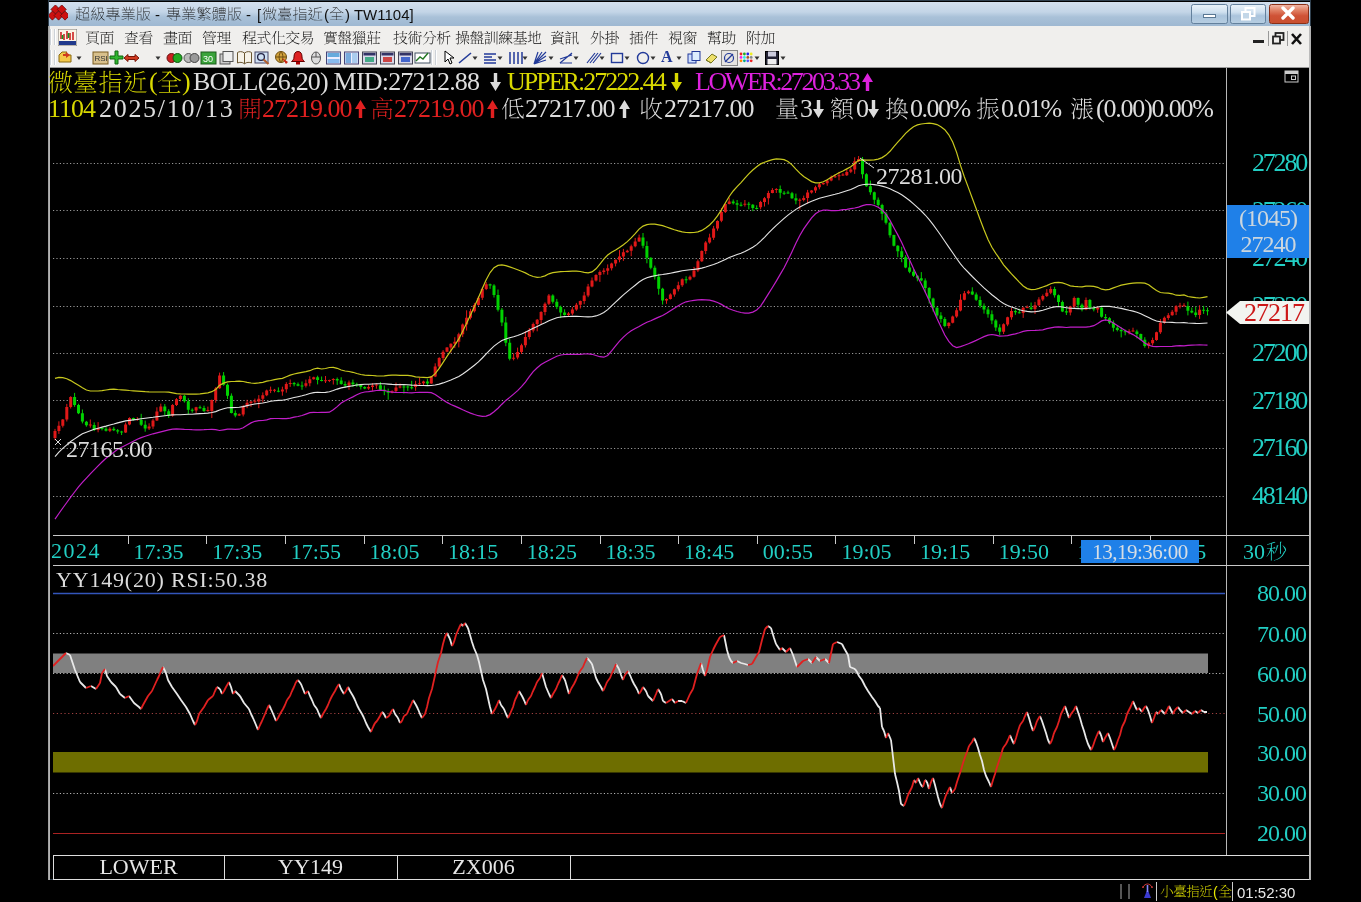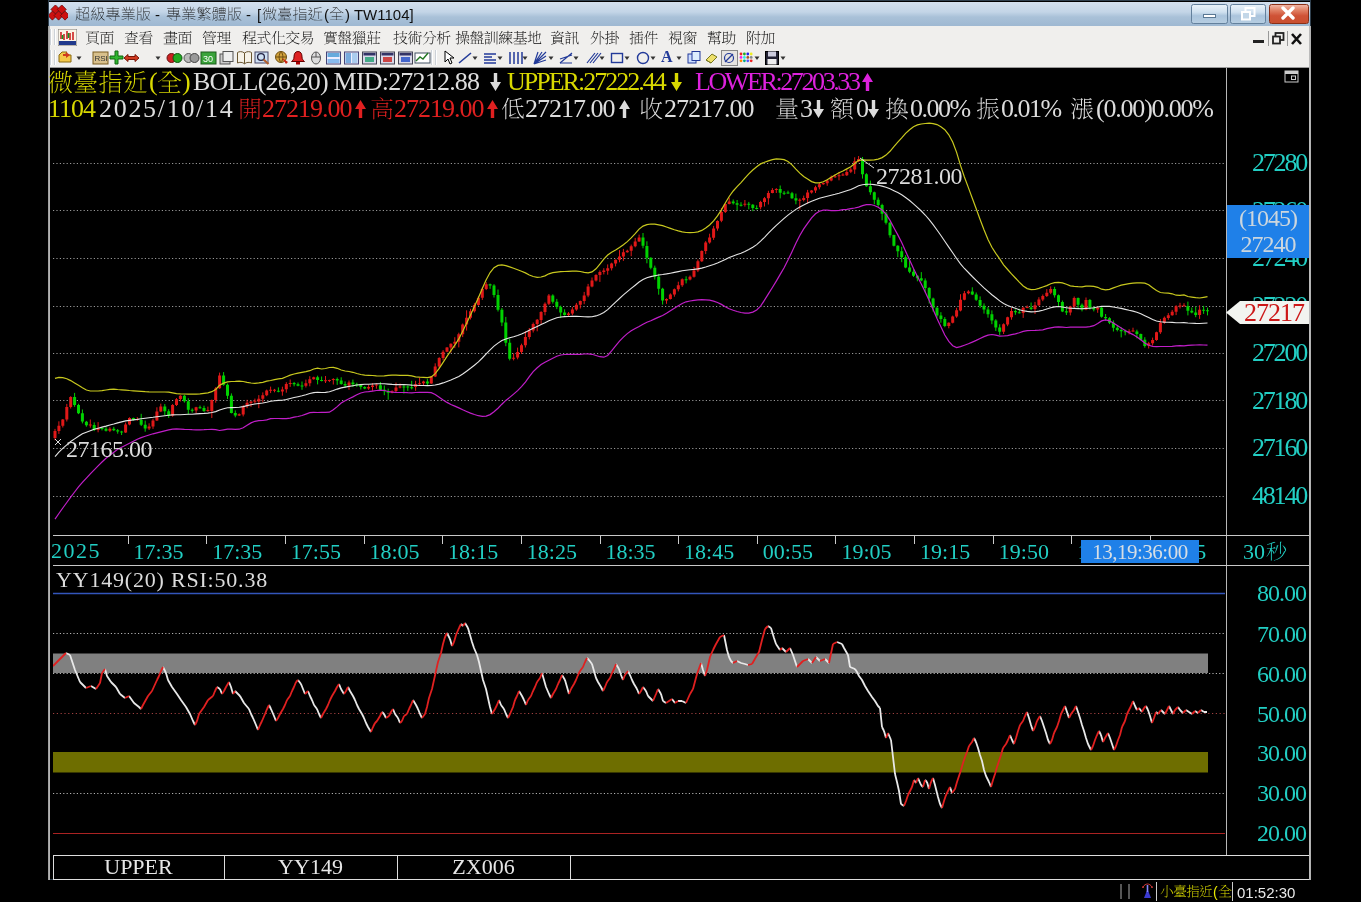--- a/index.html
+++ b/index.html
@@ -417,21 +417,21 @@
   </svg>
 <div style="position:absolute;left:507.0px;top:82.0px;transform:translateY(-50%);font-family:&quot;Liberation Serif&quot;,serif;font-size:26px;color:#d8d800;letter-spacing:-2.0px;font-weight:400;white-space:pre;line-height:1;">UPPER:27222.44</div>
 <svg style="position:absolute;left:671px;top:73.0px" width="11" height="18">
     <path d="M5.5 18L11 8.98L7.205 8.98L7.205 0L3.795 0L3.795 8.98L0 8.98Z" fill="#d8d800"></path>
   </svg>
 <div style="position:absolute;left:695.0px;top:82.0px;transform:translateY(-50%);font-family:&quot;Liberation Serif&quot;,serif;font-size:26px;color:#dd22dd;letter-spacing:-2.4px;font-weight:400;white-space:pre;line-height:1;">LOWER:27203.33</div>
 <svg style="position:absolute;left:862px;top:73.0px" width="11" height="18">
     <path d="M5.5 0L11 9.02L7.205 9.02L7.205 18L3.795 18L3.795 9.02L0 9.02Z" fill="#dd22dd"></path>
   </svg>
 <div style="position:absolute;left:48.0px;top:109.0px;transform:translateY(-50%);font-family:&quot;Liberation Serif&quot;,serif;font-size:26px;color:#d8d800;letter-spacing:-1px;font-weight:400;white-space:pre;line-height:1;">1104</div>
-<div style="position:absolute;left:99.0px;top:109.0px;transform:translateY(-50%);font-family:&quot;Liberation Serif&quot;,serif;font-size:26px;color:#dcdcdc;letter-spacing:1.7px;font-weight:400;white-space:pre;line-height:1;">2025/10/14</div>
+<div style="position:absolute;left:99.0px;top:109.0px;transform:translateY(-50%);font-family:&quot;Liberation Serif&quot;,serif;font-size:26px;color:#dcdcdc;letter-spacing:1.7px;font-weight:400;white-space:pre;line-height:1;">2025/10/13</div>
 <svg style="position:absolute;left:238.0px;top:95.0px;overflow:visible" width="26" height="28" fill="#e02020">
     <use href="#g958b" transform="translate(0.0 22.6) scale(0.0240 -0.0240)"></use>
   </svg>
 <div style="position:absolute;left:262.0px;top:109.0px;transform:translateY(-50%);font-family:&quot;Liberation Serif&quot;,serif;font-size:26px;color:#e02020;letter-spacing:-1.0px;font-weight:400;white-space:pre;line-height:1;">27219.00</div>
 <svg style="position:absolute;left:355px;top:100.0px" width="11" height="18">
     <path d="M5.5 0L11 9.02L7.205 9.02L7.205 18L3.795 18L3.795 9.02L0 9.02Z" fill="#e02020"></path>
   </svg>
 <svg style="position:absolute;left:370.0px;top:95.0px;overflow:visible" width="26" height="28" fill="#e02020">
     <use href="#g9ad8" transform="translate(0.0 22.6) scale(0.0240 -0.0240)"></use>
   </svg>
@@ -512,21 +512,21 @@
 <div style="position:absolute;left:1238.0px;top:495.5px;transform:translateY(-50%);width:68px;text-align:right;font-family:&quot;Liberation Serif&quot;,serif;font-size:26px;color:#22cfc4;letter-spacing:-2.2px;font-weight:400;white-space:pre;line-height:1;">48140</div>
 <div class="abs" style="left:1227px;top:204.5px;width:82px;height:53.5px;background:#1f80e8;"></div>
 <div style="position:absolute;left:1227.0px;top:218.0px;transform:translateY(-50%);width:82px;text-align:center;font-family:&quot;Liberation Serif&quot;,serif;font-size:24px;color:#ccd6de;letter-spacing:-1px;font-weight:400;white-space:pre;line-height:1;">(1045)</div>
 <div style="position:absolute;left:1227.0px;top:244.0px;transform:translateY(-50%);width:82px;text-align:center;font-family:&quot;Liberation Serif&quot;,serif;font-size:24px;color:#ccd6de;letter-spacing:-1px;font-weight:400;white-space:pre;line-height:1;">27240</div>
 <svg class="abs" style="left:1226px;top:299px" width="84" height="27">
 <path d="M0 13.5L14 2H83V25H14Z" fill="#f2f4f0"></path>
   </svg>
 <div style="position:absolute;left:1240.0px;top:312.5px;transform:translateY(-50%);width:68px;text-align:center;font-family:&quot;Liberation Serif&quot;,serif;font-size:26px;color:#cc1818;letter-spacing:-1px;font-weight:400;white-space:pre;line-height:1;">27217</div>
 <div class="abs" style="left:53px;top:535px;width:1256px;height:1px;background:#c8c8c8;"></div>
 <div class="abs" style="left:53px;top:565px;width:1256px;height:1px;background:#c8c8c8;"></div>
-<div style="position:absolute;left:51.0px;top:551.0px;transform:translateY(-50%);font-family:&quot;Liberation Serif&quot;,serif;font-size:22px;color:#22cfc4;letter-spacing:1.5px;font-weight:400;white-space:pre;line-height:1;">2025</div>
+<div style="position:absolute;left:51.0px;top:551.0px;transform:translateY(-50%);font-family:&quot;Liberation Serif&quot;,serif;font-size:22px;color:#22cfc4;letter-spacing:1.5px;font-weight:400;white-space:pre;line-height:1;">2024</div>
 <div class="abs" style="left:127.5px;top:536px;width:1px;height:8px;background:#ccc;"></div>
 <div style="position:absolute;left:133.5px;top:551.5px;transform:translateY(-50%);font-family:&quot;Liberation Serif&quot;,serif;font-size:22px;color:#22cfc4;font-weight:400;white-space:pre;line-height:1;">17:35</div>
 <div class="abs" style="left:206.2px;top:536px;width:1px;height:8px;background:#ccc;"></div>
 <div style="position:absolute;left:212.2px;top:551.5px;transform:translateY(-50%);font-family:&quot;Liberation Serif&quot;,serif;font-size:22px;color:#22cfc4;font-weight:400;white-space:pre;line-height:1;">17:35</div>
 <div class="abs" style="left:284.8px;top:536px;width:1px;height:8px;background:#ccc;"></div>
 <div style="position:absolute;left:290.8px;top:551.5px;transform:translateY(-50%);font-family:&quot;Liberation Serif&quot;,serif;font-size:22px;color:#22cfc4;font-weight:400;white-space:pre;line-height:1;">17:55</div>
 <div class="abs" style="left:363.5px;top:536px;width:1px;height:8px;background:#ccc;"></div>
 <div style="position:absolute;left:369.5px;top:551.5px;transform:translateY(-50%);font-family:&quot;Liberation Serif&quot;,serif;font-size:22px;color:#22cfc4;font-weight:400;white-space:pre;line-height:1;">18:05</div>
 <div class="abs" style="left:442.1px;top:536px;width:1px;height:8px;background:#ccc;"></div>
 <div style="position:absolute;left:448.1px;top:551.5px;transform:translateY(-50%);font-family:&quot;Liberation Serif&quot;,serif;font-size:22px;color:#22cfc4;font-weight:400;white-space:pre;line-height:1;">18:15</div>
@@ -573,21 +573,21 @@
 <div style="position:absolute;left:1238.0px;top:713.5px;transform:translateY(-50%);width:68px;text-align:right;font-family:&quot;Liberation Serif&quot;,serif;font-size:24px;color:#22cfc4;letter-spacing:-1px;font-weight:400;white-space:pre;line-height:1;">50.00</div>
 <div style="position:absolute;left:1238.0px;top:753.0px;transform:translateY(-50%);width:68px;text-align:right;font-family:&quot;Liberation Serif&quot;,serif;font-size:24px;color:#22cfc4;letter-spacing:-1px;font-weight:400;white-space:pre;line-height:1;">30.00</div>
 <div style="position:absolute;left:1238.0px;top:793.0px;transform:translateY(-50%);width:68px;text-align:right;font-family:&quot;Liberation Serif&quot;,serif;font-size:24px;color:#22cfc4;letter-spacing:-1px;font-weight:400;white-space:pre;line-height:1;">30.00</div>
 <div style="position:absolute;left:1238.0px;top:833.0px;transform:translateY(-50%);width:68px;text-align:right;font-family:&quot;Liberation Serif&quot;,serif;font-size:24px;color:#22cfc4;letter-spacing:-1px;font-weight:400;white-space:pre;line-height:1;">20.00</div>
 <div class="abs" style="left:53px;top:855px;width:1256px;height:1px;background:#ddd;"></div>
 <div class="abs" style="left:53px;top:878.5px;width:1256px;height:1px;background:#ddd;"></div>
 <div class="abs" style="left:53px;top:855px;width:1px;height:24px;background:#ddd;"></div>
 <div class="abs" style="left:224px;top:855px;width:1px;height:24px;background:#ddd;"></div>
 <div class="abs" style="left:397px;top:855px;width:1px;height:24px;background:#ddd;"></div>
 <div class="abs" style="left:570px;top:855px;width:1px;height:24px;background:#ddd;"></div>
-<div style="position:absolute;left:53.0px;top:867.0px;transform:translateY(-50%);width:171px;text-align:center;font-family:&quot;Liberation Serif&quot;,serif;font-size:22px;color:#e6e6e6;font-weight:400;white-space:pre;line-height:1;">UPPER</div>
+<div style="position:absolute;left:53.0px;top:867.0px;transform:translateY(-50%);width:171px;text-align:center;font-family:&quot;Liberation Serif&quot;,serif;font-size:22px;color:#e6e6e6;font-weight:400;white-space:pre;line-height:1;">LOWER</div>
 <div style="position:absolute;left:224.0px;top:867.0px;transform:translateY(-50%);width:173px;text-align:center;font-family:&quot;Liberation Serif&quot;,serif;font-size:22px;color:#e6e6e6;font-weight:400;white-space:pre;line-height:1;">YY149</div>
 <div style="position:absolute;left:397.0px;top:867.0px;transform:translateY(-50%);width:173px;text-align:center;font-family:&quot;Liberation Serif&quot;,serif;font-size:22px;color:#e6e6e6;font-weight:400;white-space:pre;line-height:1;">ZX006</div>
 <div class="abs" style="left:0px;top:881px;width:1361px;height:21px;background:#000;"></div>
 <div class="abs" style="left:1120px;top:884px;width:2px;height:15px;background:#555;"></div>
 <div class="abs" style="left:1128px;top:884px;width:2px;height:15px;background:#555;"></div>
 <svg class="abs" style="left:1141px;top:883px" width="13" height="17">
 <path d="M6.5 6L3 15h7z" fill="#3a3ad0"></path>
     <rect x="5.7" y="2" width="1.6" height="7" fill="#88f"></rect>
 <path d="M2 4c1-2 3-3 4.5-3M11 4c-1-2-3-3-4.5-3" stroke="#d03a3a" fill="none"></path>
 <circle cx="2" cy="4.2" r="0.9" fill="#d03a3a"></circle>

